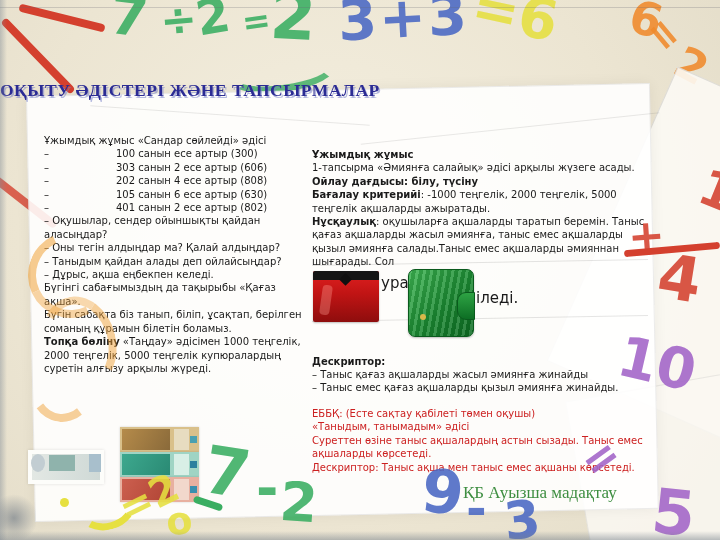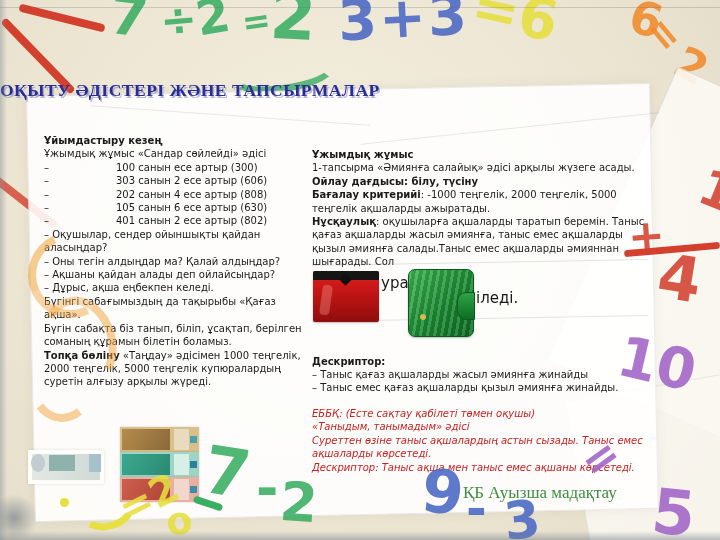--- a/index.html
+++ b/index.html
@@ -25,21 +25,21 @@
   .col{position:absolute;font-size:10px;line-height:13.4px;color:#1a1a1a;}
   .col p{margin:0;}
   .col-left{left:44px;top:134px;width:268px;}
   .col-right{left:312px;top:148px;width:338px;}
   .b{font-weight:bold;}
   .task{display:flex;}
   .task .dash{width:14px;flex:none;}
   .task .ttext{margin-left:58px;}
   .gap26{margin-top:26px;}
   .spacer86{height:86px;}
-  .gap12{margin-top:12px;font-style:italic;}
+  .gap12{margin-top:12px;}
   .sen p{color:#cc2020;}
   .frag{position:absolute;font-size:15px;color:#1a1a1a;}
   .feedback{position:absolute;left:463px;top:483px;font-family:"Liberation Serif",serif;
             font-size:17px;color:#3e8e41;}
   
   .wallet-red{position:absolute;left:313px;top:271px;width:66px;height:51px;border-radius:2px;
               background:linear-gradient(180deg,#e02020 0%,#c01414 45%,#8e0d0d 100%);
               box-shadow:0 1px 2px rgba(0,0,0,.25);}
   .wallet-red .band{position:absolute;left:0;top:0;width:100%;height:9px;background:#151515;border-radius:2px 2px 0 0;}
   .wallet-red .clasp{position:absolute;left:28px;top:4px;width:9px;height:9px;background:#101010;transform:rotate(45deg);}
@@ -96,21 +96,20 @@
   <div class="sheet sheet-back-br"></div>
   <div class="sheet sheet-main"></div>
   <div class="edge-line" style="left:90px;top:115px;width:280px;transform:rotate(4deg);opacity:.6;"></div>
   <div class="edge-line" style="left:360px;top:128px;width:300px;transform:rotate(-6deg);opacity:.6;"></div>
   <div class="edge-line" style="left:312px;top:262px;width:336px;transform:rotate(-1deg);opacity:.7;"></div>
   <div class="edge-line" style="left:312px;top:318px;width:336px;transform:rotate(-1deg);opacity:.7;"></div>
 
   <div class="title">ОҚЫТУ ӘДІСТЕРІ ЖӘНЕ ТАПСЫРМАЛАР</div>
 
   <div class="col col-left">
-    <p class="b">Ұйымдастыру кезең</p>
     <p>Ұжымдық жұмыс  «Сандар сөйлейді» әдісі</p>
     <div class="task">
       <span class="dash">–</span>
       <span class="ttext">100 санын  есе артыр (300)</span>
     </div>
     <div class="task">
       <span class="dash">–</span>
       <span class="ttext">303 санын 2 есе артыр (606)</span>
     </div>
     <div class="task">
@@ -120,21 +119,21 @@
     <div class="task">
       <span class="dash">–</span>
       <span class="ttext">105 санын 6 есе артыр (630)</span>
     </div>
     <div class="task">
       <span class="dash">–</span>
       <span class="ttext">401 санын  2 есе артыр (802)</span>
     </div>
     <p>– Оқушылар,  сендер ойыншықты қайдан аласыңдар?</p>
     <p>– Оны тегін алдыңдар ма? Қалай алдыңдар?</p>
-    <p>– Ақшаны қайдан алады деп ойлайсыңдар?</p>
+    <p>– Таныдым қайдан алады деп ойлайсыңдар?</p>
     <p>– Дұрыс, ақша еңбекпен келеді.</p>
     <p>Бүгінгі сабағымыздың да тақырыбы «Қағаз ақша».</p>
     <p>Бүгін сабақта біз танып, біліп, ұсақтап, берілген соманың құрамын білетін боламыз.</p>
     <p class="gap26"><span class="b">Топқа бөліну</span><span> «Таңдау» әдісімен 1000 теңгелік, 2000 теңгелік, 5000 теңгелік купюралардың суретін алғызу арқылы жүреді.</span></p>
   </div>
 
   <div class="col col-right">
     <p class="b">Ұжымдық  жұмыс</p>
     <p>1-тапсырма «Әмиянға салайық» әдісі арқылы жүзеге асады.</p>
     <p class="b">Ойлау дағдысы: білу, түсіну</p>

